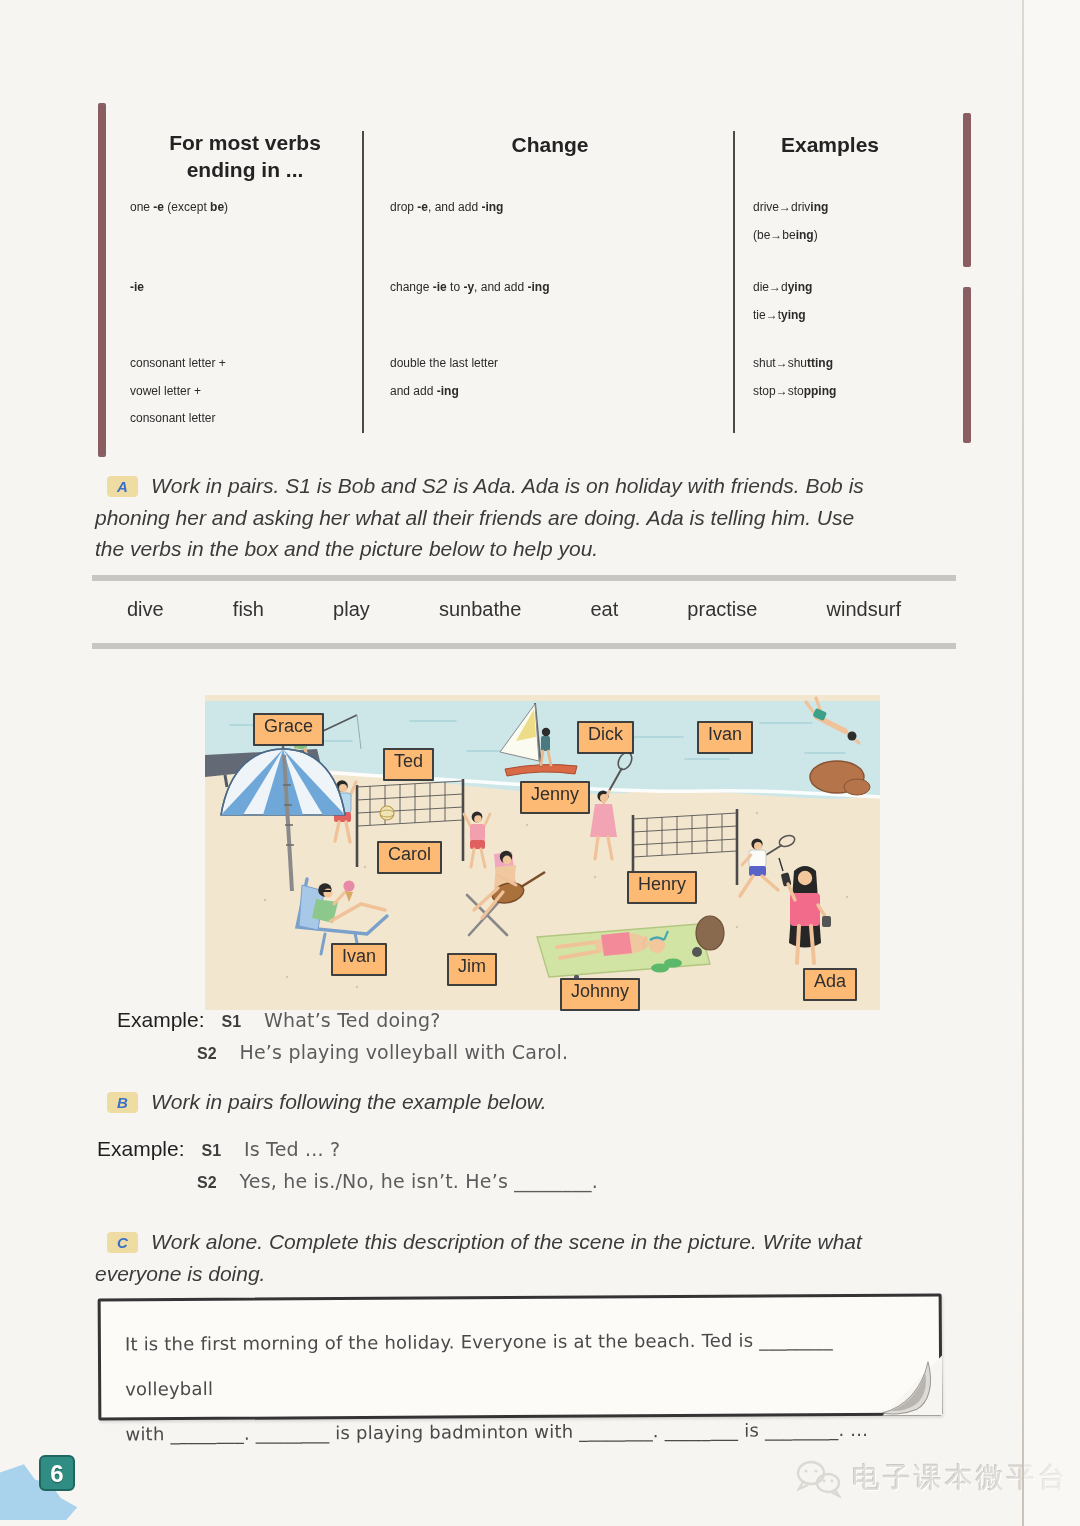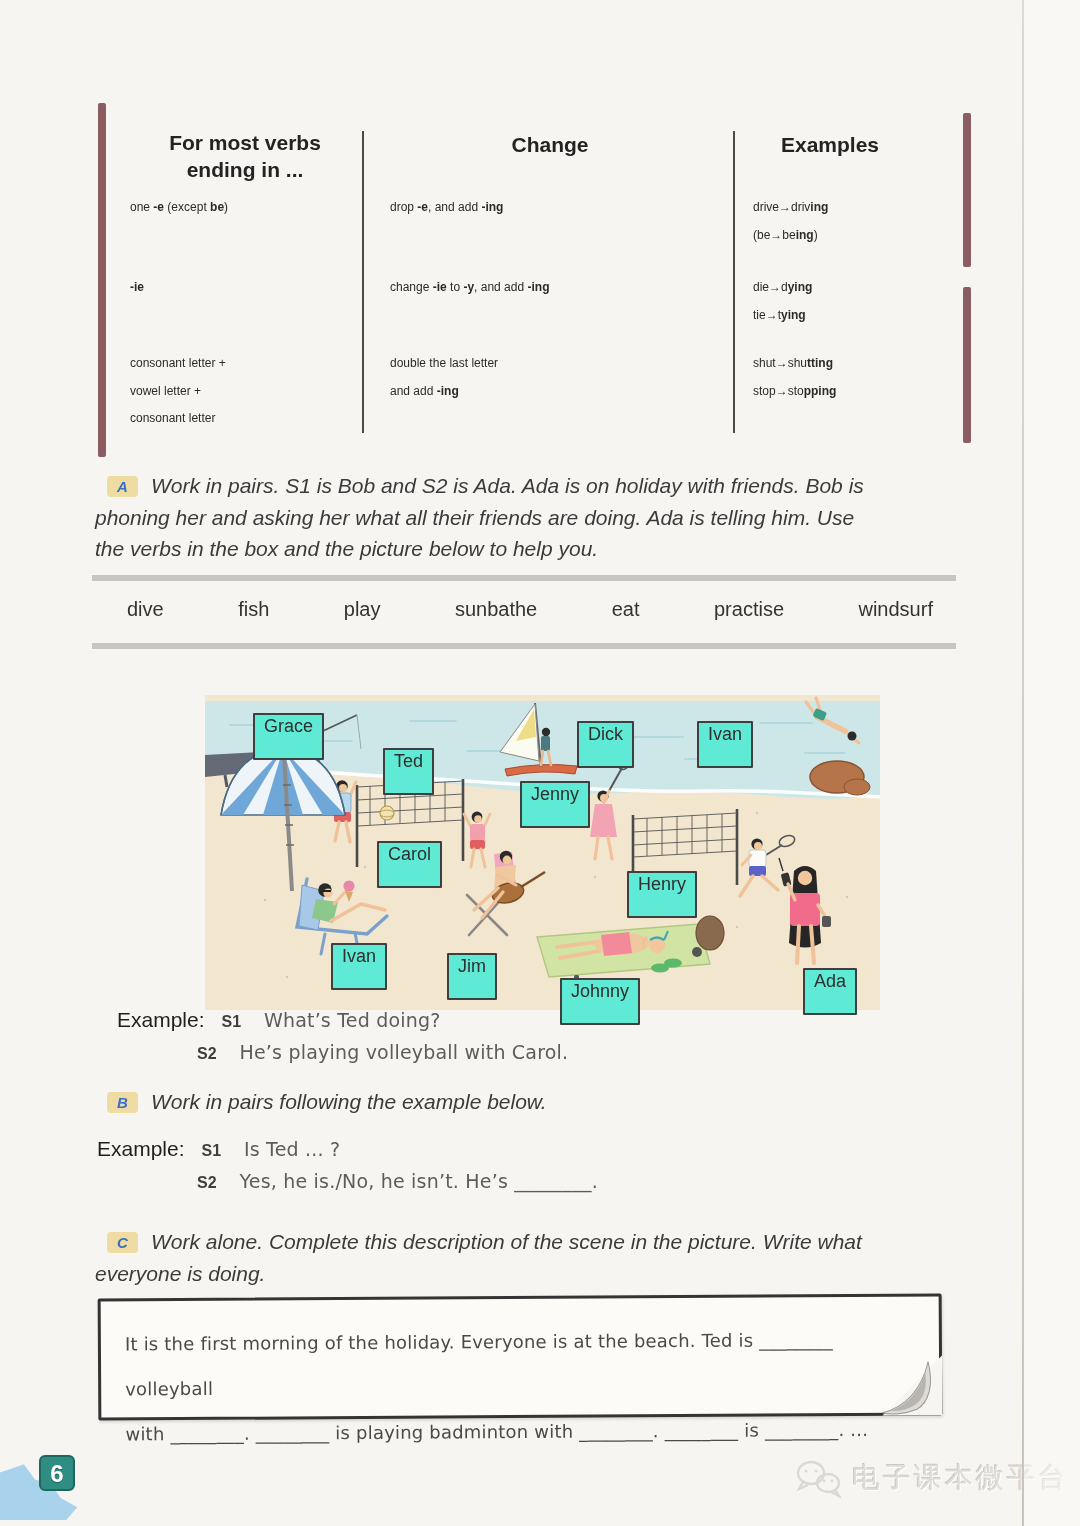--- a/index.html
+++ b/index.html
@@ -20,26 +20,26 @@
   .badge{display:inline-block;width:31px;height:21px;background:#efdca3;border-radius:4px;
          color:#3a70c8;font-weight:bold;font-style:italic;text-align:center;font-size:15px;
          line-height:21px;margin:0 13px 0 12px;vertical-align:1px;}
 
   
   .wordbar{position:absolute;left:92px;width:864px;height:6px;background:#c8c6c2;}
   .wordrow{position:absolute;left:92px;top:598px;width:864px;display:flex;
            justify-content:space-between;padding:0;box-sizing:border-box;}
   .wordrow span{font-size:20px;color:#333;}
   .wordrow span:first-child{margin-left:35px;}
-  .wordrow span:last-child{margin-right:23px;}
+  .wordrow span:last-child{margin-right:55px;}
 
   
   .scene{position:absolute;left:205px;top:695px;width:675px;height:315px;}
-  .name-label{position:absolute;background:#5eead4;border:2px solid #3f3f3f;border-radius:1px;
-              padding:0 9px 20px;font-size:18px;color:#2f2f2f;white-space:nowrap;line-height:23px;}
+  .name-label{position:absolute;background:#fdba74;border:2px solid #3f3f3f;border-radius:1px;
+              padding:0 9px 6px;font-size:18px;color:#2f2f2f;white-space:nowrap;line-height:23px;}
 
   
   .exrow{position:absolute;left:97px;white-space:nowrap;}
   .exlabel{font-size:21px;color:#1f1f1f;display:inline-block;width:100px;}
   .sp{font-size:16px;font-weight:bold;color:#3e3e3e;display:inline-block;width:38px;}
   .dlg{font-size:19px;color:#5c5c5c;letter-spacing:.2px;font-family:"DejaVu Sans",sans-serif;}
   .exrow2{position:absolute;left:197px;white-space:nowrap;}
 
   
   .fillbox{position:absolute;left:98px;top:1296px;width:838px;height:116px;background:#fcfbf8;

